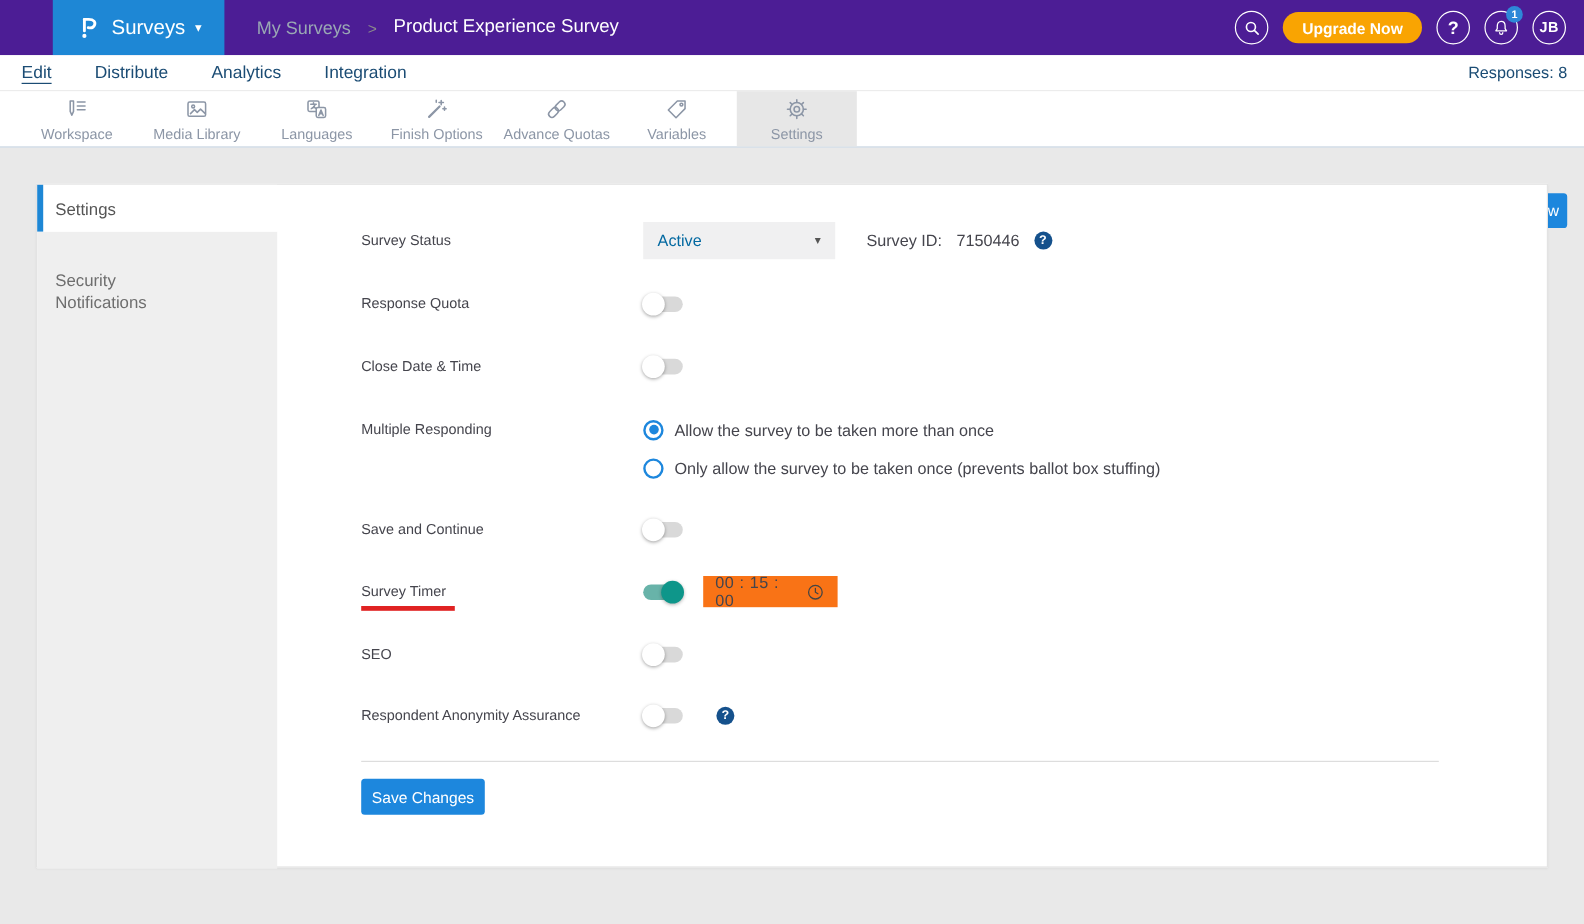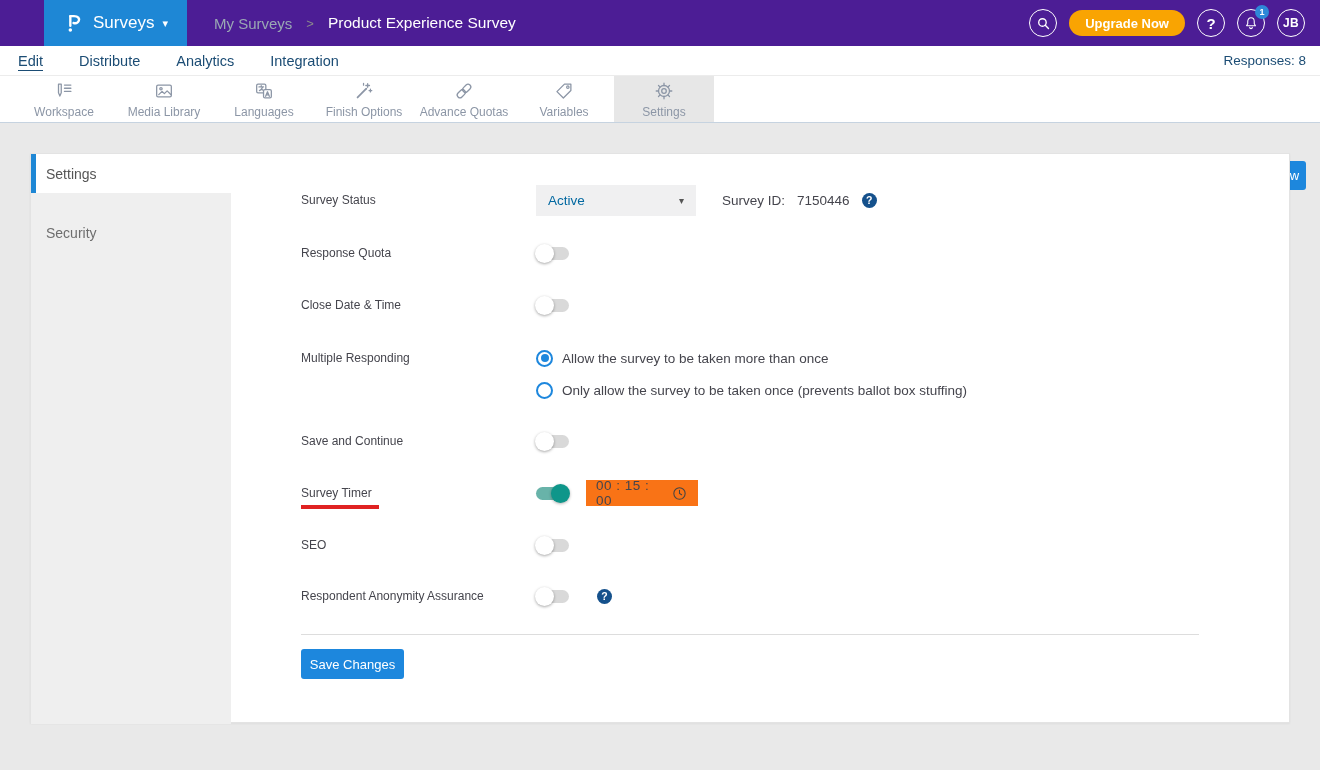--- a/index.html
+++ b/index.html
@@ -233,20 +233,23 @@
 
 <div class="card">
 
   <div class="side-col"></div>
   <div class="side-item active" style="top:0;">
     <span>Settings</span>
   </div>
   <div class="side-item" style="top:39px;margin-top:20px;">
     <span>Security</span>
   </div>
+  <div class="side-item" style="top:78px;">
+    <span>Notifications</span>
+  </div>
 
   <div class="row r-status">
     <span class="f-label">Survey Status</span>
     <div class="dropdown">
       <span class="dd-value">Active</span>
       <span class="dd-caret">▾</span>
     </div>
     <div class="sid-group">
       <span class="sid-label">Survey ID:</span>
       <span class="sid-value">7150446</span>

